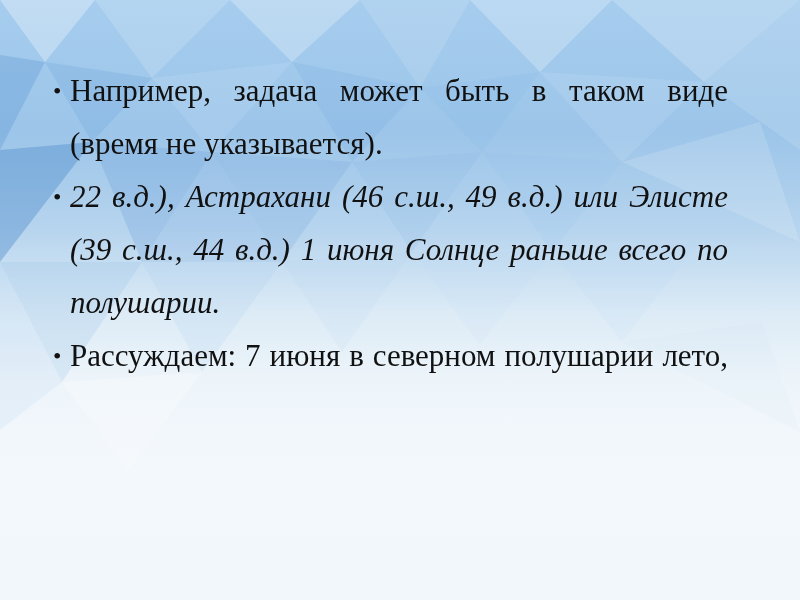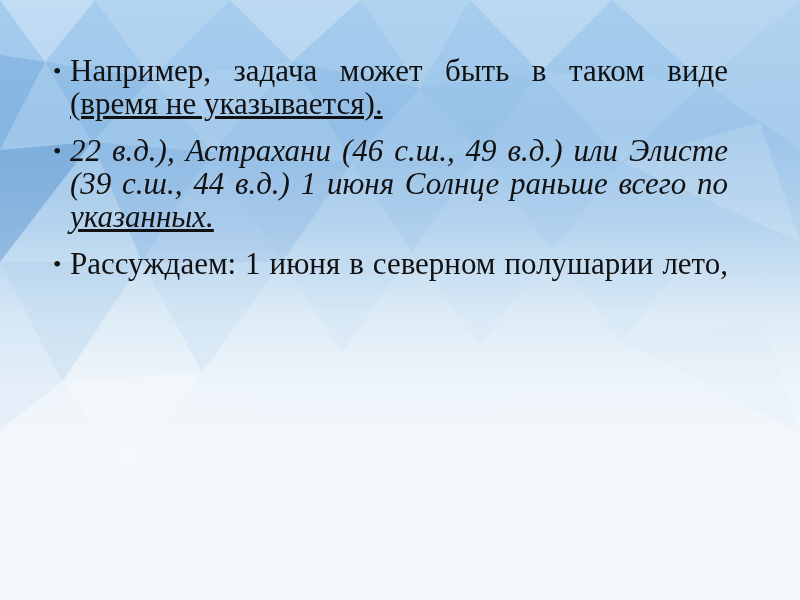--- a/index.html
+++ b/index.html
@@ -50,25 +50,25 @@
     position: absolute;
     left: -17px;
     top: 1px;
     font-size: 24px;
     font-style: normal;
     line-height: 33px;
   }
   .bline {
     text-align: justify;
     text-align-last: justify;
+    margin-top: 20px;
   }
   .bline.lastline {
     text-align: left;
     text-align-last: left;
-    text-decoration: underline;
   }
 </style>
 </head>
 <body>
 
 <div class="slide">
 
   <svg class="bg-poly" viewBox="0 0 800 600" preserveAspectRatio="none" aria-hidden="true">
 
     <polygon points="0,0 95,0 45,62" fill="rgba(255,255,255,0.30)"></polygon>
@@ -108,21 +108,21 @@
 
   <div class="bullet">
         <span class="dot">•</span>
         <div class="bline">Например, задача может быть  в таком виде</div>
         <div class="bline lastline">(время не указывается).</div>
       </div>
       <div class="bullet italic">
         <span class="dot">•</span>
         <div class="bline">22 в.д.), Астрахани (46 с.ш., 49 в.д.) или Элисте</div>
         <div class="bline">(39 с.ш., 44 в.д.) 1 июня Солнце раньше всего по</div>
-        <div class="bline lastline">указанных.</div>
+        <div class="bline lastline">полушарии.</div>
       </div>
       <div class="bullet">
         <span class="dot">•</span>
-        <div class="bline">Рассуждаем: 1 июня в северном полушарии лето,</div>
+        <div class="bline">Рассуждаем: 7 июня в северном полушарии лето,</div>
       </div>
     </div>
 
 </div>
 
 </body></html>

